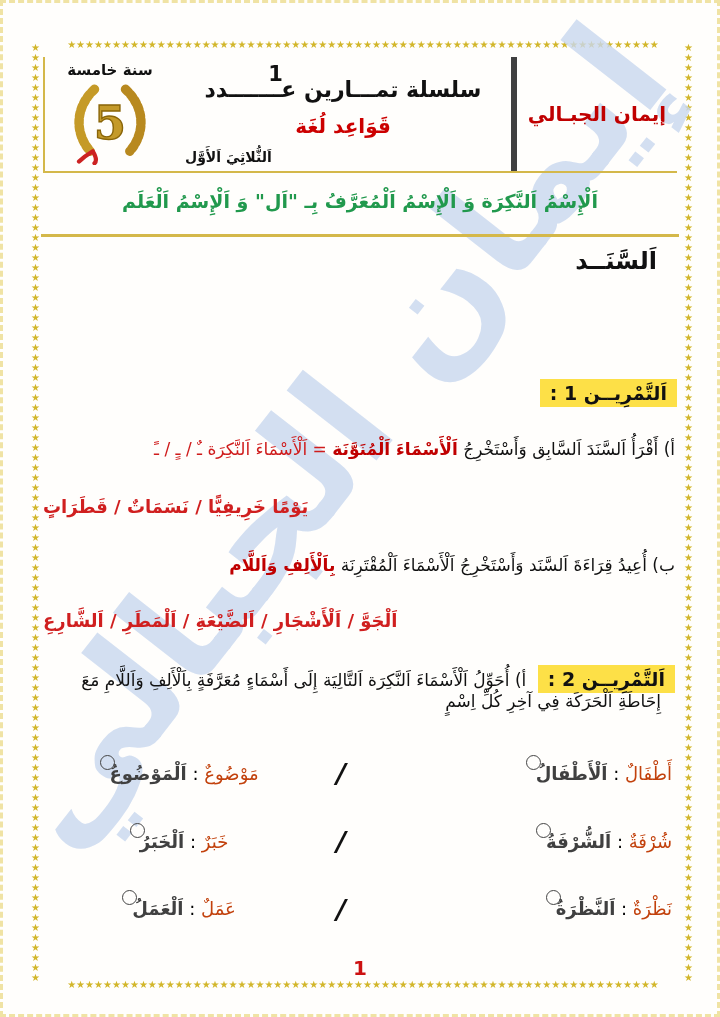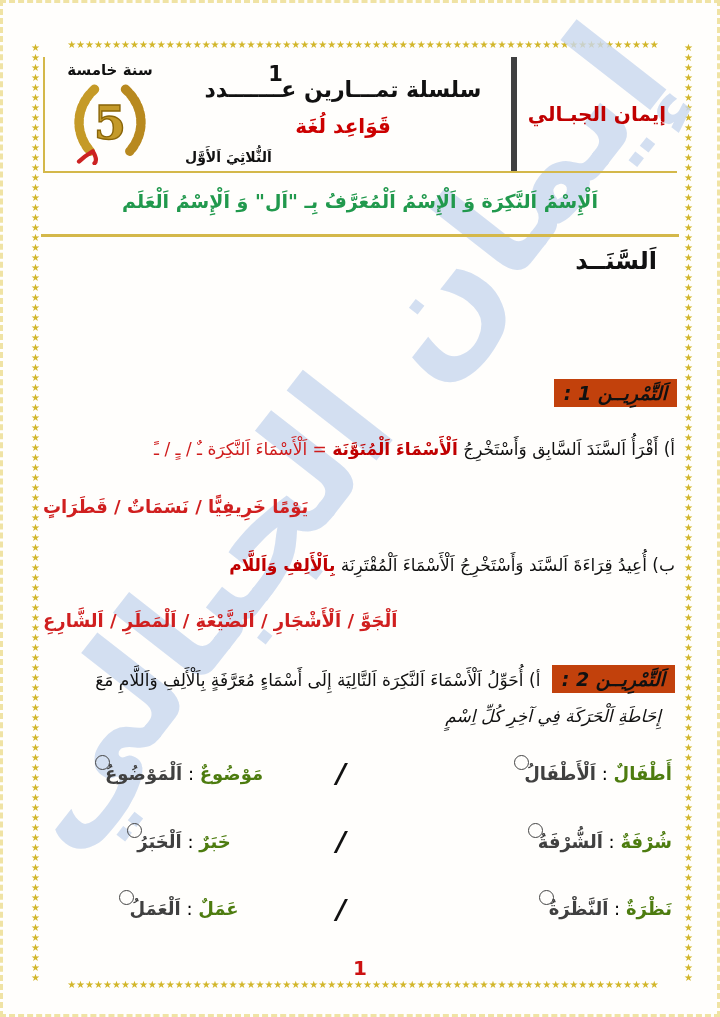--- a/index.html
+++ b/index.html
@@ -31,37 +31,37 @@
   
   .lesson-title{position:absolute;top:183px;left:40px;right:40px;text-align:center;
     color:#21994d;font-size:19px;font-weight:bold;z-index:2;line-height:1.6;}
   .rule{position:absolute;top:231px;left:38px;right:38px;height:3px;background:#d4b84a;z-index:2;}
   .support{position:absolute;top:244px;right:60px;font-size:24px;font-weight:bold;color:#111;z-index:2;direction:rtl;}
   
   .watermark{position:absolute;top:380px;left:-150px;width:900px;text-align:center;
     font-size:150px;font-weight:bold;color:#c9d8ef;opacity:.8;transform:rotate(-52deg);
     white-space:nowrap;z-index:1;pointer-events:none;}
   
-  .exlabel{background:#c2410c;font-size:19px;font-weight:bold;color:#111;padding:3px 10px;direction:rtl;font-style:italic;}
+  .exlabel{background:#fde047;font-size:19px;font-weight:bold;color:#111;padding:3px 10px;direction:rtl;}
   .ex1-label{position:absolute;top:376px;right:40px;z-index:2;}
   .line{position:absolute;left:40px;right:42px;direction:rtl;text-align:right;
     font-size:17px;color:#111;line-height:1.9;z-index:2;}
   .red-bold{color:#c00000;font-weight:bold;}
   .red{color:#cf1c1c;}
   .answer{position:absolute;right:56px;left:40px;direction:rtl;text-align:left;
     color:#d01f1f;font-weight:bold;font-size:18px;line-height:1.8;z-index:2;}
   .ex2-line .exlabel{font-size:19px;margin-left:6px;}
   
   .rows{position:absolute;top:748px;left:45px;right:45px;z-index:2;}
   .row{display:flex;direction:rtl;align-items:center;margin-bottom:22px;font-size:18px;line-height:1.7;}
   .pair{white-space:nowrap;}
   .pair-right{width:48%;text-align:right;padding-left:4px;box-sizing:border-box;}
   .slash-cell{width:10%;text-align:center;}
   .pair-left{width:42%;text-align:center;}
-  .word{color:#4d7c0f;font-weight:bold;}
+  .word{color:#c2410c;font-weight:normal;}
   .ans{color:#404040;font-weight:bold;}
   .ring{display:inline-block;width:13px;height:13px;border:1.5px solid #444;border-radius:50%;
     position:relative;top:-10px;margin-inline-start:-5px;}
   .slash{font-size:27px;font-weight:bold;font-style:italic;color:#111;}
   .pagenum{position:absolute;bottom:34px;left:0;right:0;text-align:center;
     color:#cc1111;font-weight:bold;font-size:20px;z-index:2;}
 </style>
 </head>
 <body>
 
@@ -113,21 +113,21 @@
   <div class="line" style="top:546px;">
     <span>ب) أُعِيدُ قِرَاءَةَ اَلسَّنَد وَأَسْتَخْرِجُ اَلْأَسْمَاءَ اَلْمُقْتَرِنَة </span><span class="red-bold">بِاَلْأَلِفِ وَاَللَّام</span>
   </div>
 
   <div class="answer" style="top:602px;">اَلْجَوَّ / اَلْأَشْجَارِ / اَلضَّيْعَةِ / اَلْمَطَرِ / اَلشَّارِعِ</div>
 
   <div class="line ex2-line" style="top:658px;left:38px;">
     <span class="exlabel">اَلتَّمْرِيــن 2 :</span>
     <span>أ) أُحَوِّلُ اَلْأَسْمَاءَ اَلنَّكِرَة اَلتَّالِيَة إِلَى أَسْمَاءٍ مُعَرَّفَةٍ بِاَلْأَلِفِ وَاَللَّامِ مَعَ</span>
   </div>
-  <div class="line" style="top:697px;right:56px;font-style:italic;">إِحَاطَةِ اَلْحَرَكَة فِي آخِرِ كُلِّ اِسْمٍ</div>
+  <div class="line" style="top:682px;right:56px;">إِحَاطَةِ اَلْحَرَكَة فِي آخِرِ كُلِّ اِسْمٍ</div>
 
   <div class="rows">
     <div class="row">
       <div class="pair pair-right">
         <span class="word">أَطْفَالٌ</span><span> : </span><span class="ans">اَلْأَطْفَالُ</span><span class="ring"></span>
       </div>
       <div class="slash-cell"><span class="slash">/</span></div>
       <div class="pair pair-left">
         <span class="word">مَوْضُوعٌ</span><span> : </span><span class="ans">اَلْمَوْضُوعُ</span><span class="ring"></span>
       </div>

